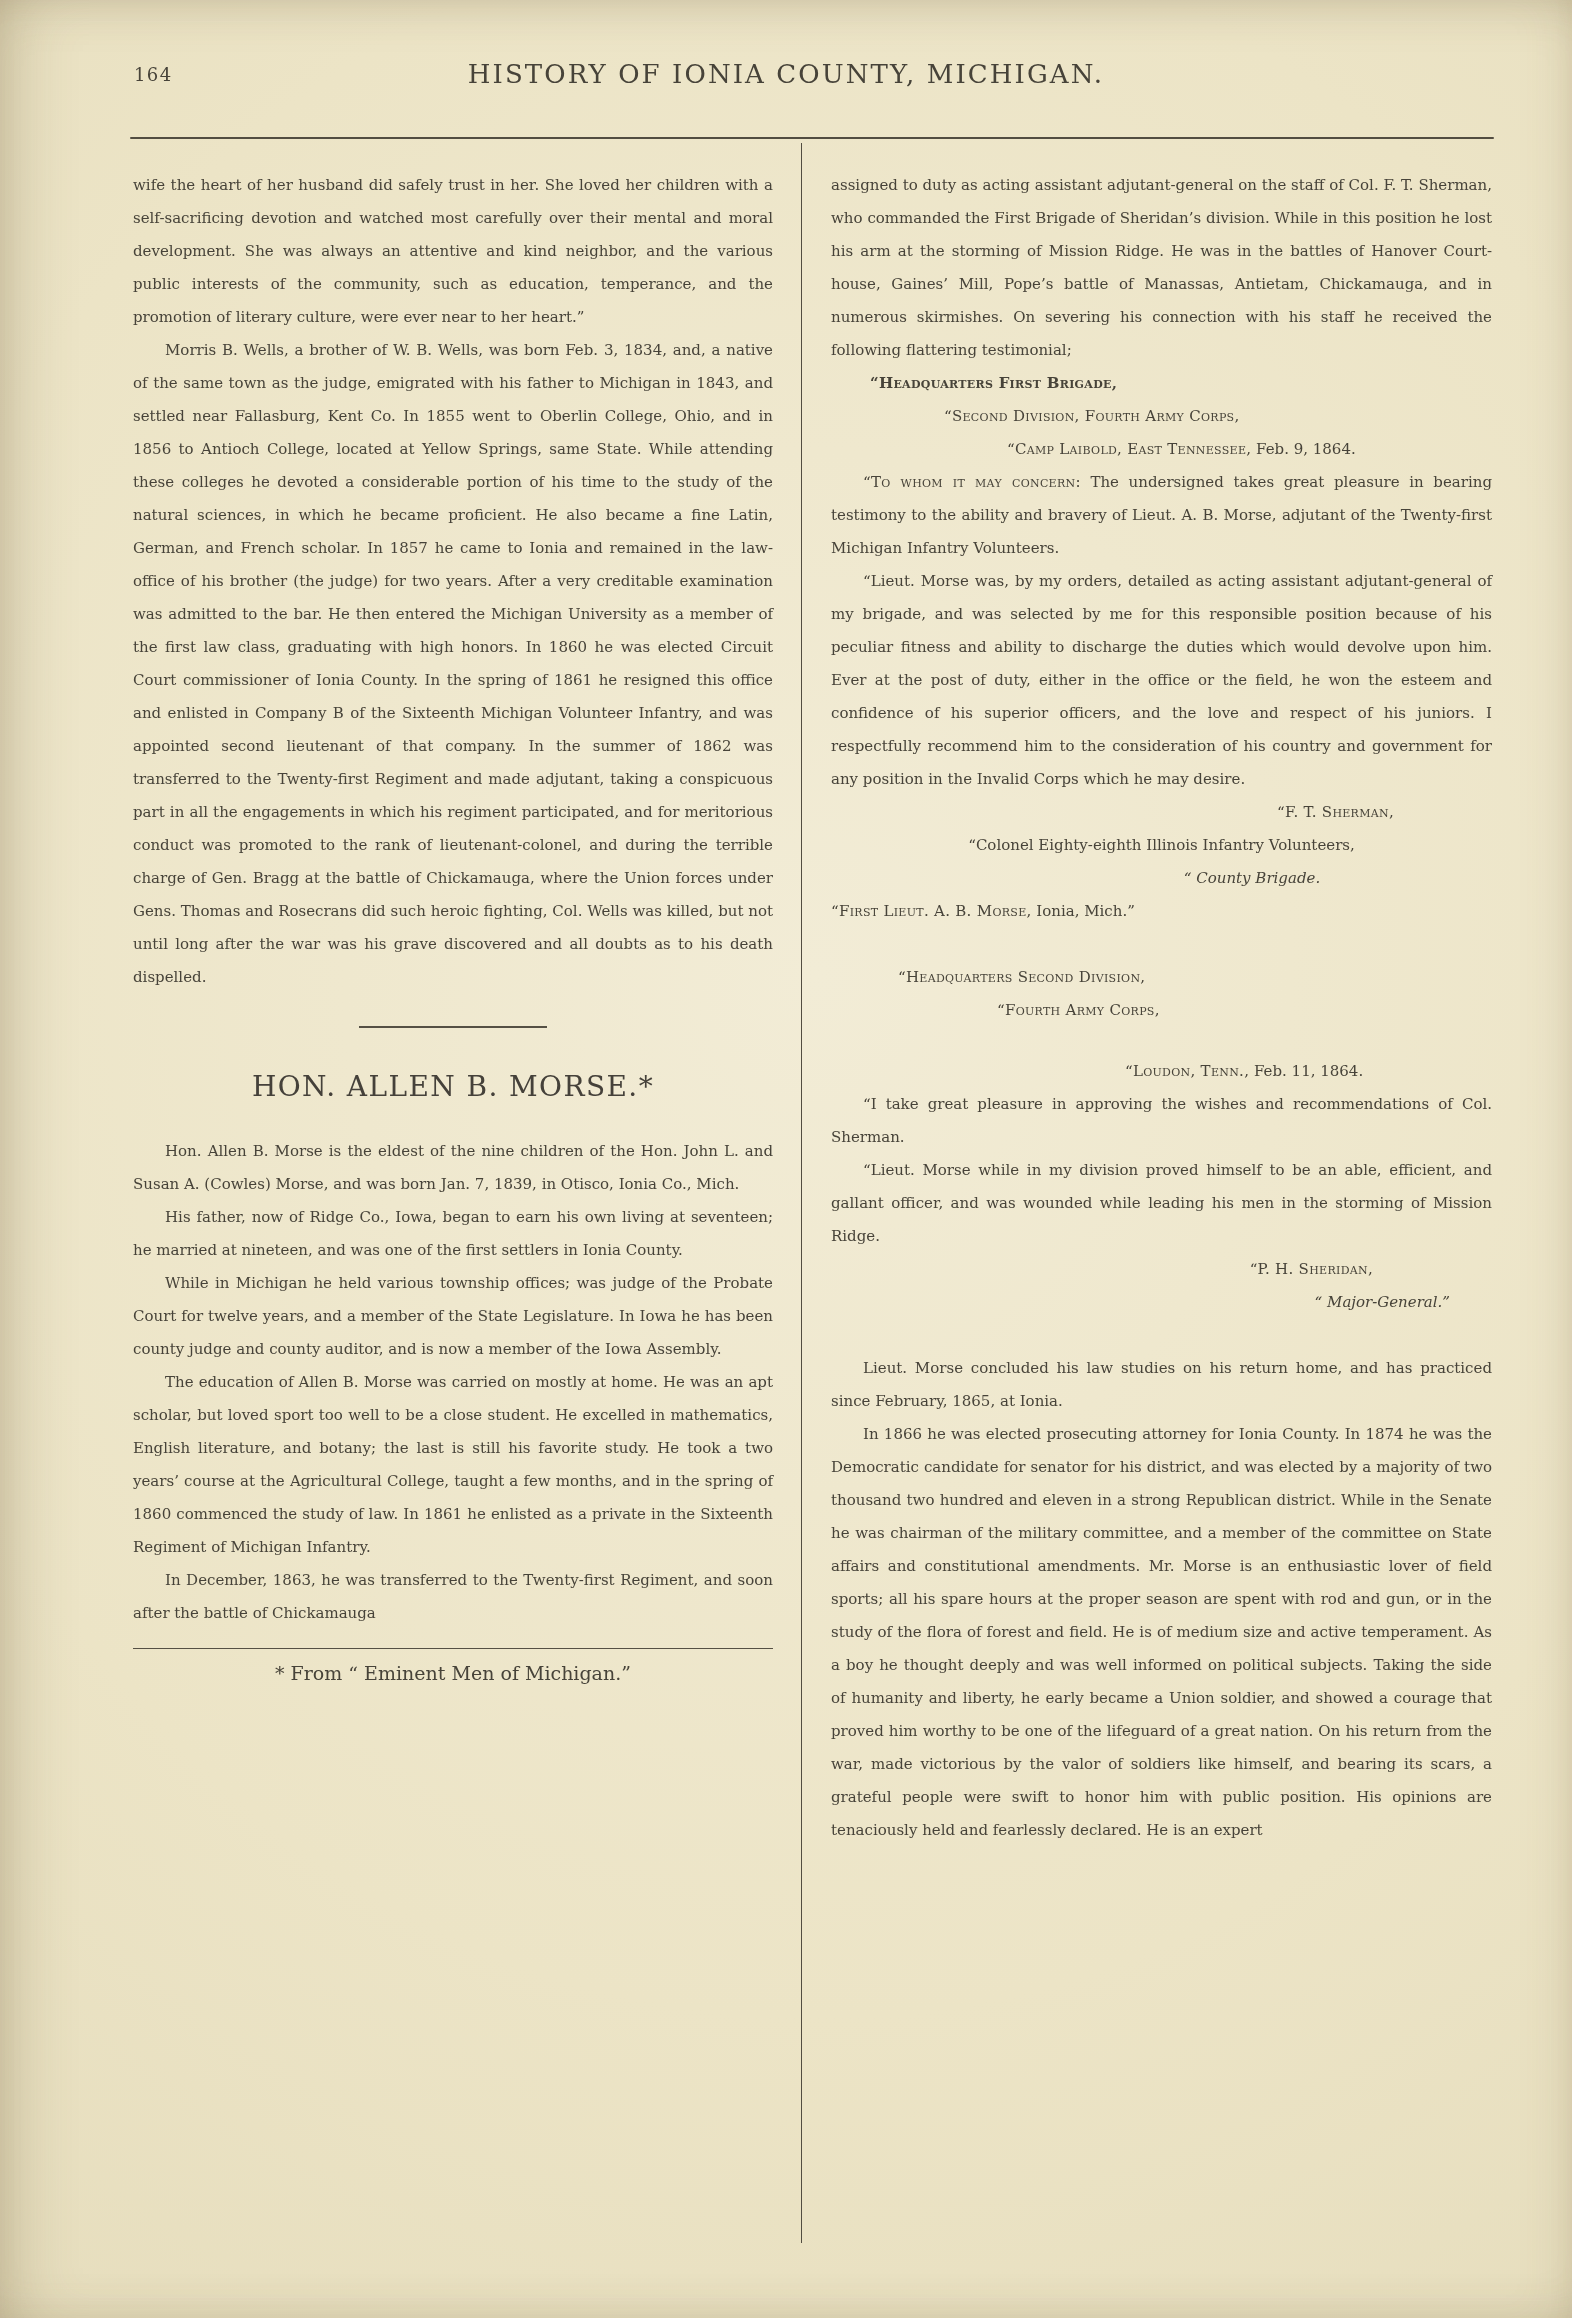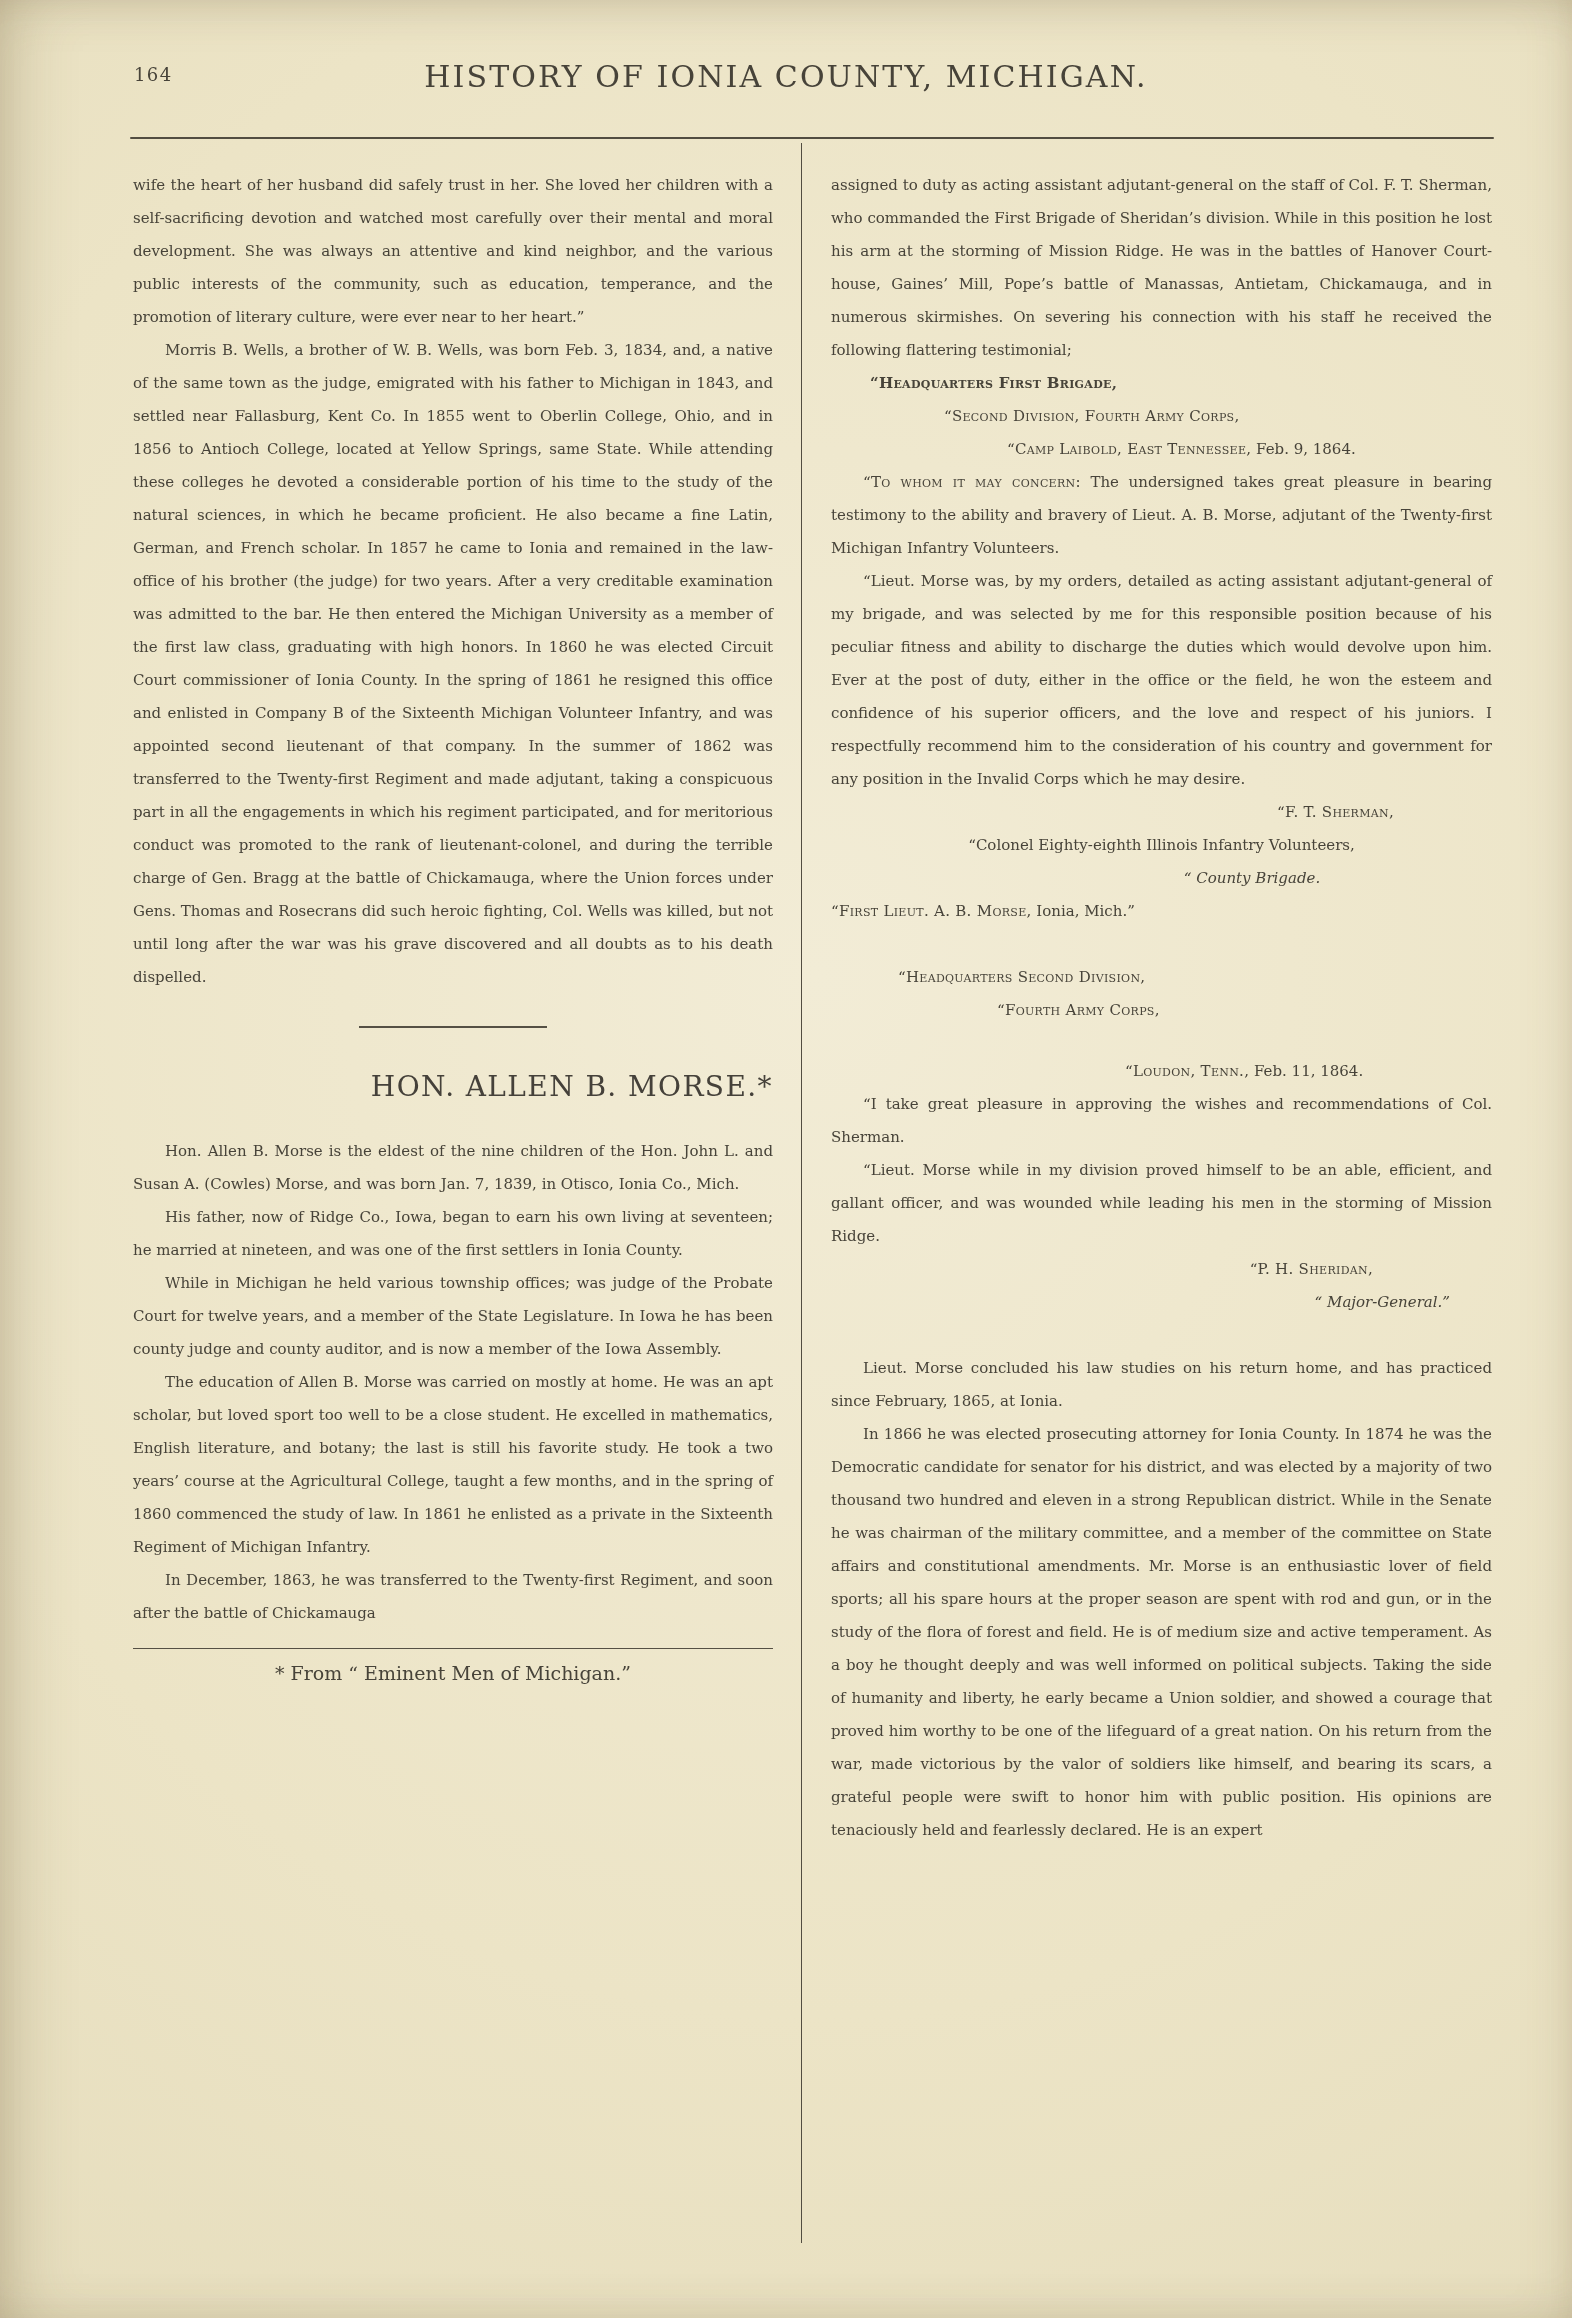--- a/index.html
+++ b/index.html
@@ -9,34 +9,34 @@
     background-image: radial-gradient(ellipse 120% 90% at 52% 42%, #f2ecd6 0%, #ece4c6 50%, #e4dbba 88%, #ddd3b0 100%);
     box-shadow: inset 38px 0 66px -28px rgba(110,92,55,0.30),
                 inset -31px 0 59px -35px rgba(110,92,55,0.20),
                 inset 0 31px 59px -35px rgba(110,92,55,0.20),
                 inset 0 -31px 59px -38px rgba(110,92,55,0.12);
     font-family:"DejaVu Serif","Liberation Serif",serif;
     color:#474339;
   }
   .pagenum { position:absolute; left:134px; top:64px; font-size:18px; letter-spacing:1.4px; }
   .running-title { position:absolute; left:0; top:59px; width:100%; margin:0;
-    text-align:center; font-size:30px; font-weight:normal; letter-spacing:2.1px; }
+    text-align:center; font-size:26px; font-weight:normal; letter-spacing:2.1px; }
   .header-rule { position:absolute; left:130px; right:78px; top:137px; height:2.1px;
     background:#524d41; border-radius:1.4px; }
   .column-divider { position:absolute; left:801px; top:143px; width:1.4px; height:2100px; background:#524d41; }
 
   .col-left  { position:absolute; left:133px;  top:169px; width:640px; }
   .col-right { position:absolute; left:831px; top:169px; width:661px; }
 
   p { margin:0; font-size:15px; line-height:33px; text-align:justify; text-indent:32px; color:#474339; }
   p.noindent { text-indent:0; }
   .sc { font-variant:small-caps; letter-spacing:0.3px; }
 
   .section-sep { width:188px; height:2.1px; background:#555044; margin:32px auto 0 auto; }
-  .section-heading { font-size:28px; font-weight:normal; text-align:right;
+  .section-heading { font-size:28px; font-weight:normal; text-align:center;
     letter-spacing:1.4px; margin:42px 0 32px 0; color:#45413a; }
 
   .hq { text-align:left; text-indent:0; }
   .ind1  { padding-left:39px;font-weight:bold; }
   .ind2  { padding-left:113px; }
   .ind3  { padding-left:176px; }
   .ind1b { padding-left:67px; }
   .ind2b { padding-left:166px; }
   .ind3b { padding-left:294px;margin-top:28px; }
 

